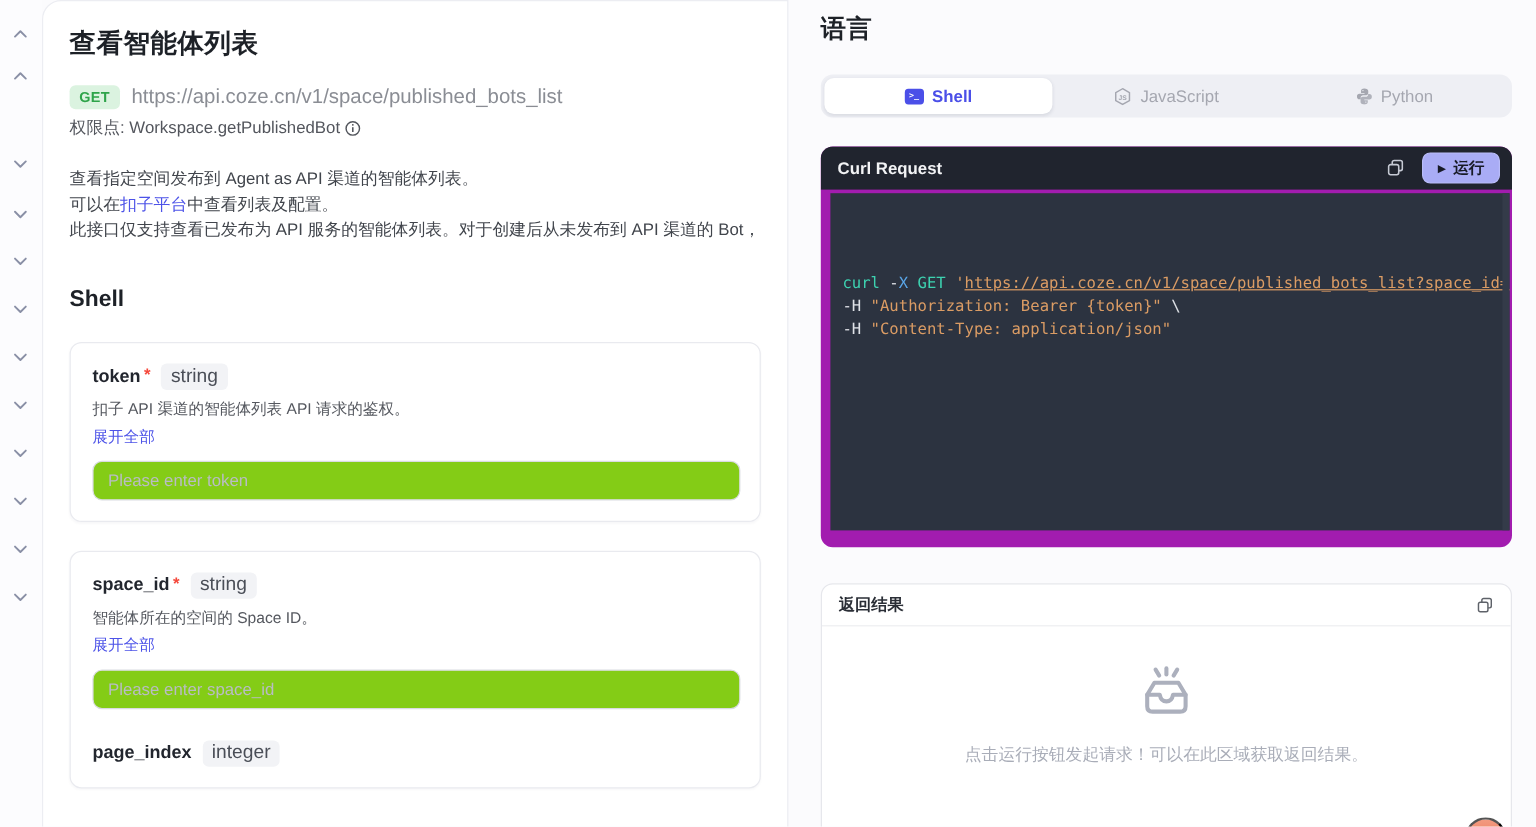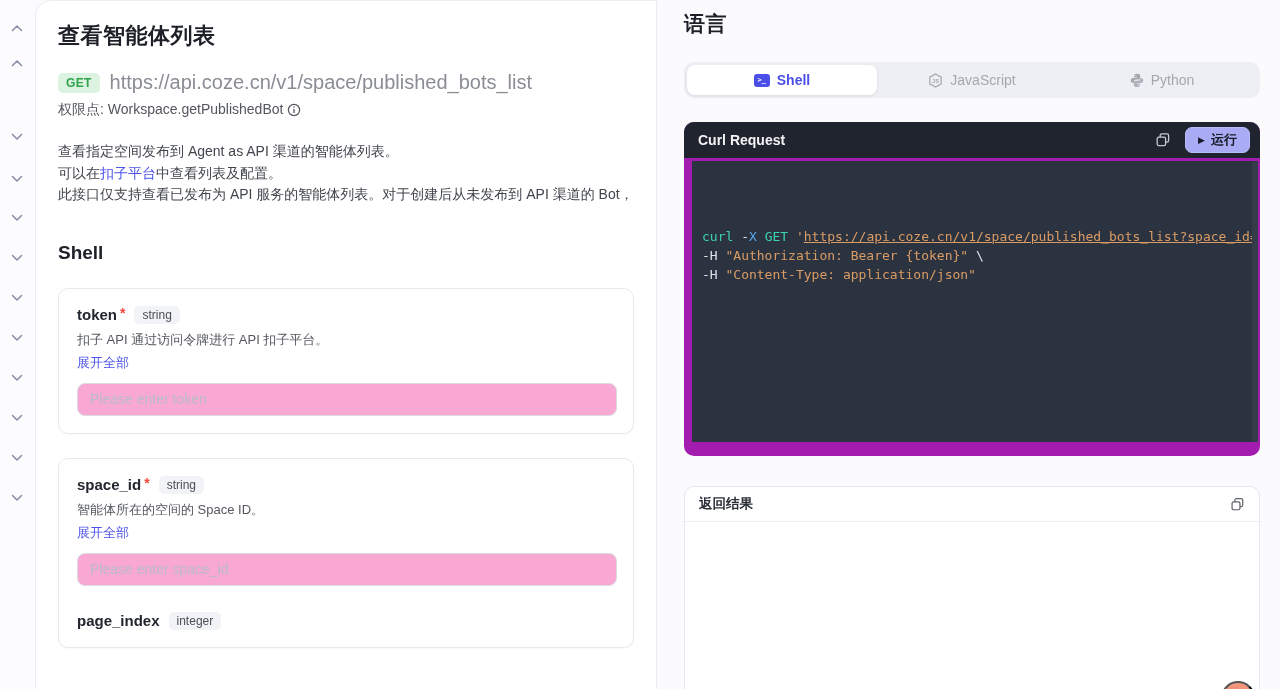--- a/index.html
+++ b/index.html
@@ -11,37 +11,37 @@
   .left-rail { position:absolute; left:0; top:0; width:35px; height:689px; background:#fcfcfe; z-index:3; }
   .rail-chevron { position:absolute; left:8px; width:18px; height:14px; cursor:pointer; color:#8a90a6; display:flex; align-items:center; justify-content:center; }
   .rail-chevron svg { display:block; }
 
   
   .main-panel { position:absolute; left:35px; top:0; width:622px; height:700px; background:#ffffff; border:1px solid #ecedf2; border-radius:16px 0 0 0; z-index:2; }
   .doc-inner { padding:20px 0 0 22px; width:598px; }
   .doc-title { font-size:22px; font-weight:700; color:#1d2127; letter-spacing:.5px; }
   .endpoint-row { display:flex; align-items:center; margin-top:20px; gap:10px; }
   .method-badge { background:#dbf3e0; color:#2ea44a; font-size:12px; font-weight:700; padding:3px 8px; border-radius:5px; letter-spacing:.3px; }
-  .endpoint-url { font-size:20px; color:#8a8d94; }
+  .endpoint-url { font-size:17px; color:#8a8d94; }
   .perm-row { display:flex; align-items:center; margin-top:7px; font-size:14px; color:#53565d; gap:2px; }
   .info-icon { width:14px; height:14px; margin-left:2px; color:#53565d; cursor:pointer; display:inline-flex; }
   .doc-desc { margin-top:22px; font-size:14px; line-height:21.5px; color:#41454c; }
   .text-link { color:#4d53e8; cursor:pointer; text-decoration:none; }
   .section-heading { font-size:19px; font-weight:700; color:#1d2127; }
   .h-header { margin-top:36px; }
   .h-query { margin-top:38px; }
   .param-card { width:576px; border:1px solid #e9eaef; border-radius:10px; background:#fff; margin-top:24px; padding:17px 18px; box-shadow:0 1px 2px rgba(30,35,60,.03); }
   .field + .field { margin-top:26px; }
   .field-name-row { display:flex; align-items:center; }
   .field-name { font-size:15px; font-weight:700; color:#22262e; }
   .req-star { color:#f5483b; font-size:14px; font-weight:700; margin-left:3px; position:relative; top:-2px; }
-  .type-badge { margin-left:9px; background:#f2f3f6; color:#4a4e57; font-size:12px; padding:2px 8px; border-radius:5px; }
+  .type-badge { margin-left:9px; background:#f2f3f6; color:#4a4e57; font-size:16px; padding:2px 8px; border-radius:5px; }
   .field-desc { margin-top:7px; font-size:13px; color:#55585f; }
   .expand-link { display:inline-block; margin-top:5px; font-size:13px; color:#4d53e8; cursor:pointer; }
-  .field-input { display:block; margin-top:11px; width:540px; height:33px; border:1px solid #d9dbe1; border-radius:8px; padding:0 12px; font-size:14px; color:#41454c; background:#f9a8d4; outline:none; font-family:inherit; }
+  .field-input { display:block; margin-top:11px; width:540px; height:33px; border:1px solid #d9dbe1; border-radius:8px; padding:0 12px; font-size:14px; color:#41454c; background:#84cc16; outline:none; font-family:inherit; }
   .field-input::placeholder { color:#b9bcc4; }
 
   
   .right-col { position:absolute; left:684px; top:0; width:576px; }
   .lang-heading { font-size:21px; font-weight:700; color:#1d2127; margin-top:10px; letter-spacing:.5px; }
   .tabs { margin-top:24px; height:36px; background:#eeeff4; border-radius:10px; display:flex; padding:3px; }
   .tab { flex:1; display:flex; align-items:center; justify-content:center; gap:7px; font-size:14px; color:#a5a7b0; cursor:pointer; border-radius:8px; }
   .tab.active { background:#ffffff; color:#4b4fe8; font-weight:700; box-shadow:0 1px 3px rgba(40,45,80,.10); }
   .shell-glyph { width:16px; height:13px; background:#4b4fe8; border-radius:3px; color:#fff; font-family:"DejaVu Sans Mono",monospace; font-size:7px; font-weight:700; display:flex; align-items:center; justify-content:center; letter-spacing:0; }
   .tab-icon { display:inline-flex; color:#a5a7b0; }
@@ -169,21 +169,21 @@
 
       <div class="section-heading h-header">Shell</div>
 
       <div class="param-card">
         <div class="field">
           <div class="field-name-row">
             <span class="field-name">token</span>
             <span class="req-star">*</span>
             <span class="type-badge">string</span>
           </div>
-          <div class="field-desc">扣子 API 通过访问令牌进行 API 扣子平台。</div>
+          <div class="field-desc">扣子 API 渠道的智能体列表 API 请求的鉴权。</div>
           <a class="expand-link">展开全部</a>
           <input class="field-input" type="text" placeholder="Please enter token" style="">
         </div>
       </div>
 
 
       <div class="param-card">
         <div class="field">
           <div class="field-name-row">
             <span class="field-name">space_id</span>
@@ -256,17 +256,29 @@
     <div class="result-panel">
       <div class="result-header">
         <span class="result-title">返回结果</span>
         <button class="icon-btn">
           <svg width="15" height="15" viewBox="0 0 16 16">
               <rect x="5.2" y="1.8" width="8.4" height="8.4" rx="1.6" fill="none" stroke="currentColor" stroke-width="1.3"></rect>
               <rect x="2.2" y="5.2" width="8.4" height="8.4" rx="1.6" fill="#ffffff" stroke="currentColor" stroke-width="1.3"></rect>
             </svg>
         </button>
       </div>
+      <div class="result-empty">
+        <span class="empty-icon">
+          <svg width="56" height="46" viewBox="0 0 56 46" fill="none" stroke="currentColor" stroke-width="3.4" stroke-linecap="round" stroke-linejoin="round">
+              <path d="M22 8 L19 3"></path>
+              <path d="M28 7 L28 2"></path>
+              <path d="M34 8 L37 3"></path>
+              <path d="M12 24 L18 14 H38 L44 24 V33.5 Q44 38 39.5 38 H16.5 Q12 38 12 33.5 Z"></path>
+              <path d="M12 24 H22.5 Q23.5 29.5 28 29.5 Q32.5 29.5 33.5 24 H44"></path>
+            </svg>
+        </span>
+        <span class="empty-text">点击运行按钮发起请求！可以在此区域获取返回结果。</span>
+      </div>
     </div>
   </div>
 
   <button class="float-btn"></button>
 </div>
 
 </body></html>

